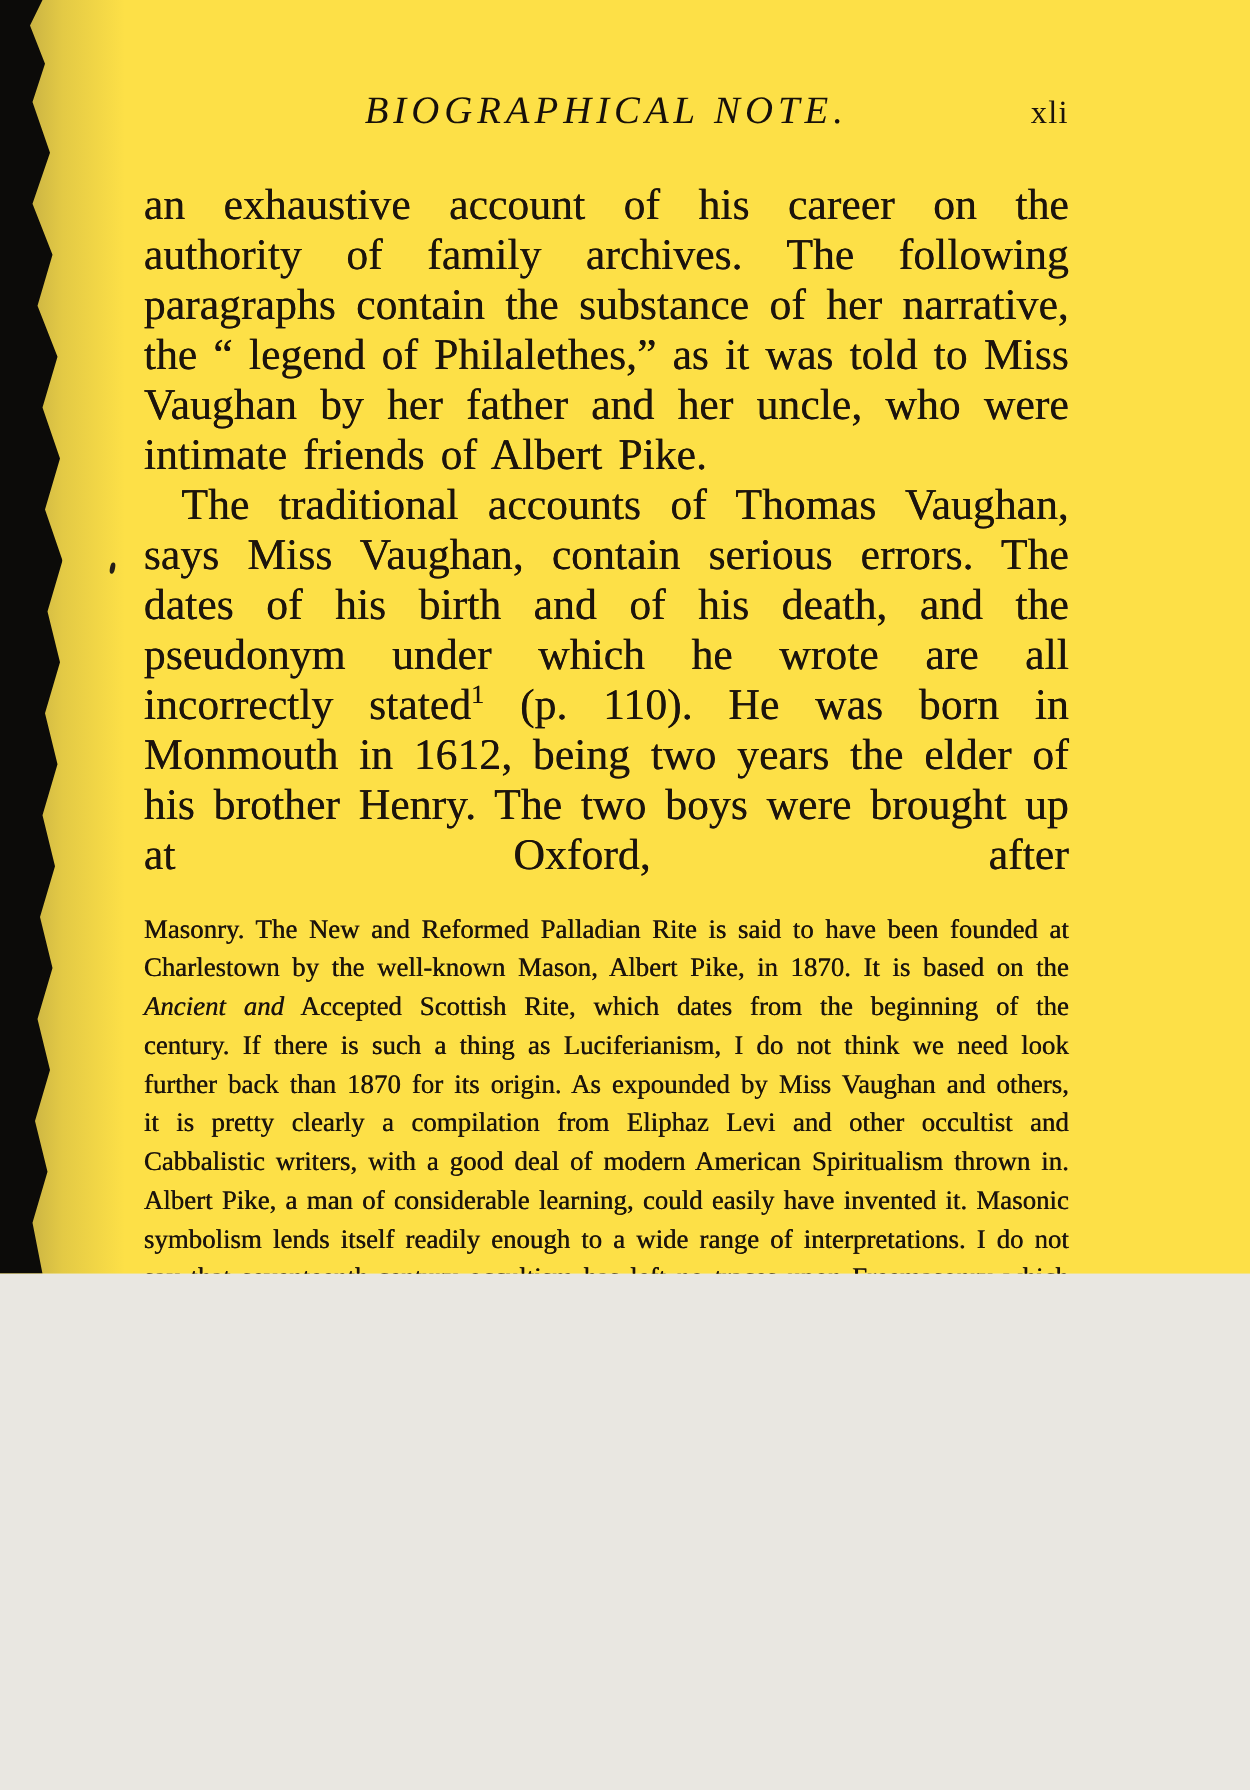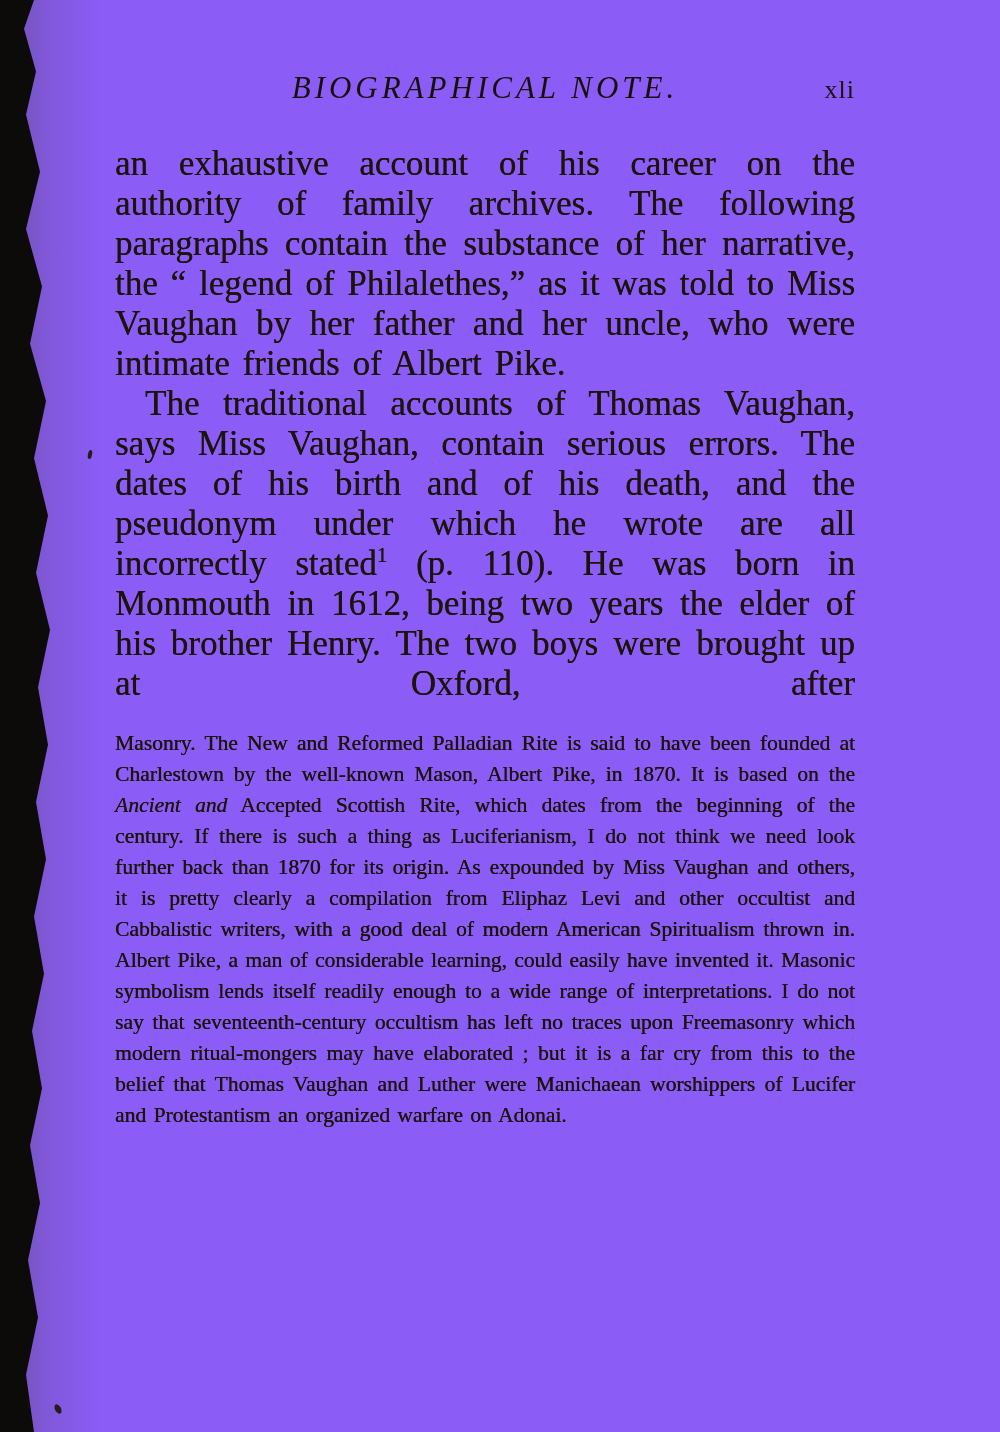--- a/index.html
+++ b/index.html
@@ -2,22 +2,22 @@
 <html><head>
 <meta charset="utf-8">
 <style>
   * { margin: 0; padding: 0; box-sizing: border-box; }
   html, body { width: 1000px; }
   body { background: #e9e7e1; }
 
   .page {
     position: relative;
     width: 1000px;
-    height: 1432px;
-    background: #8b5cf6;
+    height: 1019px;
+    background: #fde047;
     overflow: hidden;
     font-family: "Liberation Serif", serif;
     color: #1c140c;
     text-decoration: underline;
   }
 
   
   .binding-shadow {
     position: absolute;
     left: 0; top: 0; bottom: 0;

